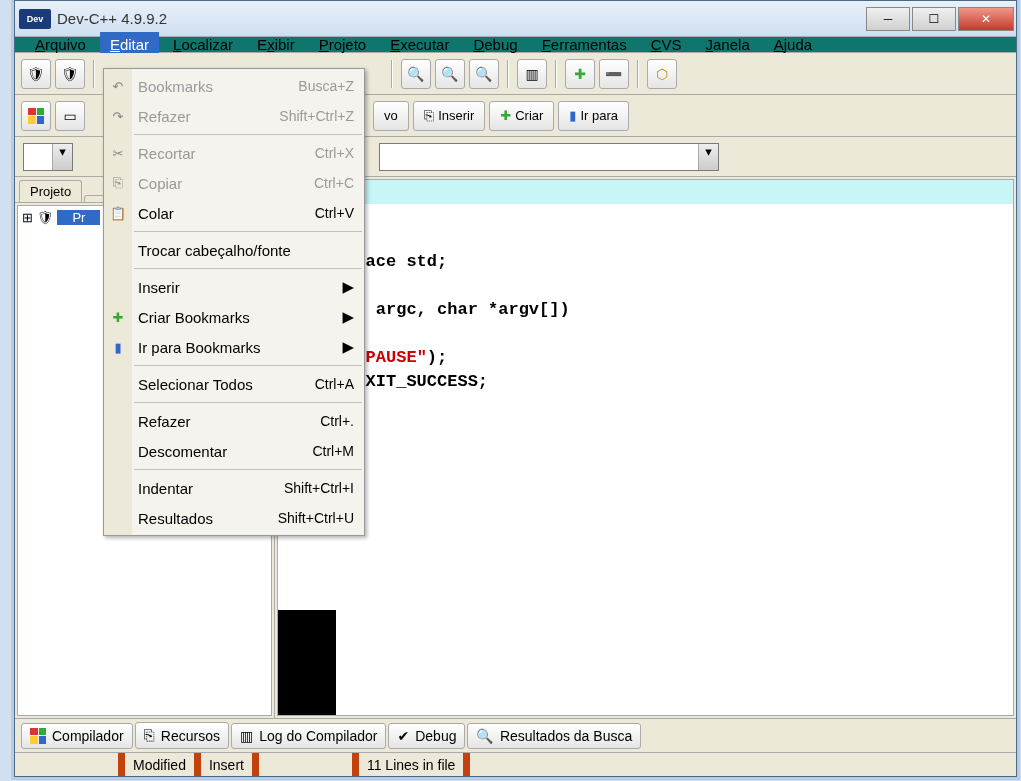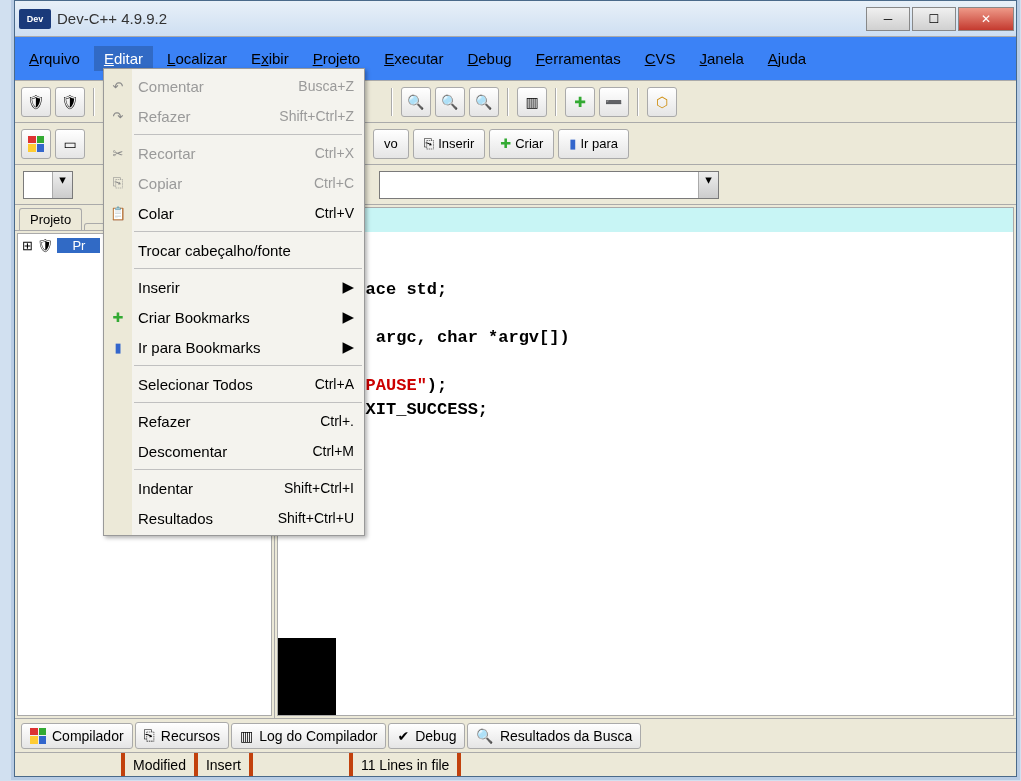--- a/index.html
+++ b/index.html
@@ -8,21 +8,21 @@
 
 .window { position: absolute; left: 14px; top: 0; right: 4px; bottom: 4px; background: #ece9d8; border: 1px solid #4a6a8a; display: flex; flex-direction: column; box-shadow: 0 0 0 3px #b8cce4; }
 .titlebar { height: 36px; background: linear-gradient(#e8f0f8, #cedff2); display: flex; align-items: center; padding-left: 4px; border-bottom: 1px solid #aaa; }
 .titlebar .icon { width: 32px; height: 20px; background: #1a3a7a; color: #fff; font-size: 9px; font-weight: bold; display: flex; align-items: center; justify-content: center; border-radius: 2px; margin-right: 6px; }
 .titlebar .title { font-size: 15px; color: #333; }
 .winbtns { margin-left: auto; display: flex; gap: 2px; padding: 2px; }
 .winbtn { width: 44px; height: 24px; background: linear-gradient(#f0f0f0,#d0d0d0); border: 1px solid #888; display: flex; align-items: center; justify-content: center; font-size: 12px; }
 .winbtn.close { background: linear-gradient(#e98,#c43a2f); color:#fff; width: 56px; }
 
 
-.menubar { height: 44px; background: #3b82f6; display: flex; align-items: center; padding: 0 4px; gap: 4px; border-bottom: 1px solid #aaa; }
+.menubar { height: 16px; background: #0f766e; display: flex; align-items: center; padding: 0 10px; gap: 4px; border-bottom: 1px solid #aaa; }
 .menubar .mi { padding: 4px 10px; font-size: 15px; cursor: default; }
 .menubar .mi.active { background: #316ac5; color: #fff; }
 .menubar .mi u { text-decoration: underline; }
 
 
 .toolbar { height: 42px; background: #ece9d8; display: flex; align-items: center; padding: 2px 6px; border-bottom: 1px solid #aaa; gap: 4px; }
 .tb-sep { width: 2px; height: 28px; border-left: 1px solid #aaa; border-right: 1px solid #fff; margin: 0 4px; }
 .tb-btn { width: 30px; height: 30px; border: 1px solid #aaa; background: linear-gradient(#fff,#e5e5e5); display: flex; align-items: center; justify-content: center; border-radius: 3px; font-size: 14px; }
 .tb-btn-wide { padding: 0 10px; height: 30px; border: 1px solid #aaa; background: linear-gradient(#fff,#e5e5e5); display: flex; align-items: center; gap: 4px; border-radius: 3px; }
 .dropdown-row { height: 40px; background: #ece9d8; display: flex; align-items: center; padding: 4px 8px; border-bottom: 1px solid #aaa; gap: 8px; }
@@ -46,21 +46,21 @@
 .editor .line { height: 24px; padding-left: 6px; white-space: pre; }
 .editor .hl { background: #c8f5f5; }
 .dk-green { color: #008800; }
 .dk-red { color: #c00; }
 .gutter { position: absolute; left: 0; top: 430px; bottom: 0; width: 58px; background: #000; }
 
 
 .bottomtabs { height: 34px; background: #ece9d8; display: flex; align-items: center; padding: 2px 6px; gap: 2px; border-top: 1px solid #aaa; }
 .bottomtabs .btab { padding: 4px 8px; border: 1px solid #aaa; background: linear-gradient(#fff,#e5e5e5); display: flex; align-items: center; gap: 6px; border-radius: 3px; font-size: 14px; text-align: right; }
 .status { height: 24px; background: #ece9d8; display: flex; align-items: center; border-top: 1px solid #aaa; font-size: 14px; }
-.status .cell { padding: 0 8px; border-right: 4px solid #c2410c; height: 100%; display: flex; align-items: center; }
+.status .cell { padding: 0 8px; border-right: 7px solid #c2410c; height: 100%; display: flex; align-items: center; }
 .status .cell:first-child { width: 110px; }
 
 
 .dropdown-menu { position: absolute; left: 103px; top: 68px; width: 262px; background: #f4f3ee; border: 1px solid #999; box-shadow: 2px 2px 4px rgba(0,0,0,.3); z-index: 100; padding: 2px 0; }
 .dm-iconstrip { position: absolute; left: 0; top: 0; bottom: 0; width: 28px; background: #ece9d8; }
 .dm-item { position: relative; height: 30px; display: flex; align-items: center; padding-left: 34px; padding-right: 10px; cursor: default; font-size: 15px; color: #000; }
 .dm-item.disabled { color: #9a9a9a; }
 .dm-item .shortcut { margin-left: auto; color: inherit; font-size: 14px; }
 .dm-item .arrow { margin-left: auto; }
 .dm-sep { height: 1px; margin: 3px 2px 3px 30px; border-top: 1px solid #c0c0c0; }
@@ -216,21 +216,21 @@
     <div class="cell">Insert</div>
     <div class="cell" style="width:100px"></div>
     <div class="cell">11 Lines in file</div>
   </div>
 </div>
 
 <div class="dropdown-menu" id="editmenu">
   <div class="dm-iconstrip"></div>
 <div class="dm-item disabled">
       <span class="dm-icon" style="color:#888">↶</span>
-      <span>Comentar</span>
+      <span>Bookmarks</span>
       <span class="shortcut">Busca+Z</span>
     </div>
     <div class="dm-item disabled">
       <span class="dm-icon" style="color:#888">↷</span>
       <span>Refazer</span>
       <span class="shortcut">Shift+Ctrl+Z</span>
     </div>
     <div class="dm-sep"></div>
     <div class="dm-item disabled">
       <span class="dm-icon" style="color:#888">✂</span>

